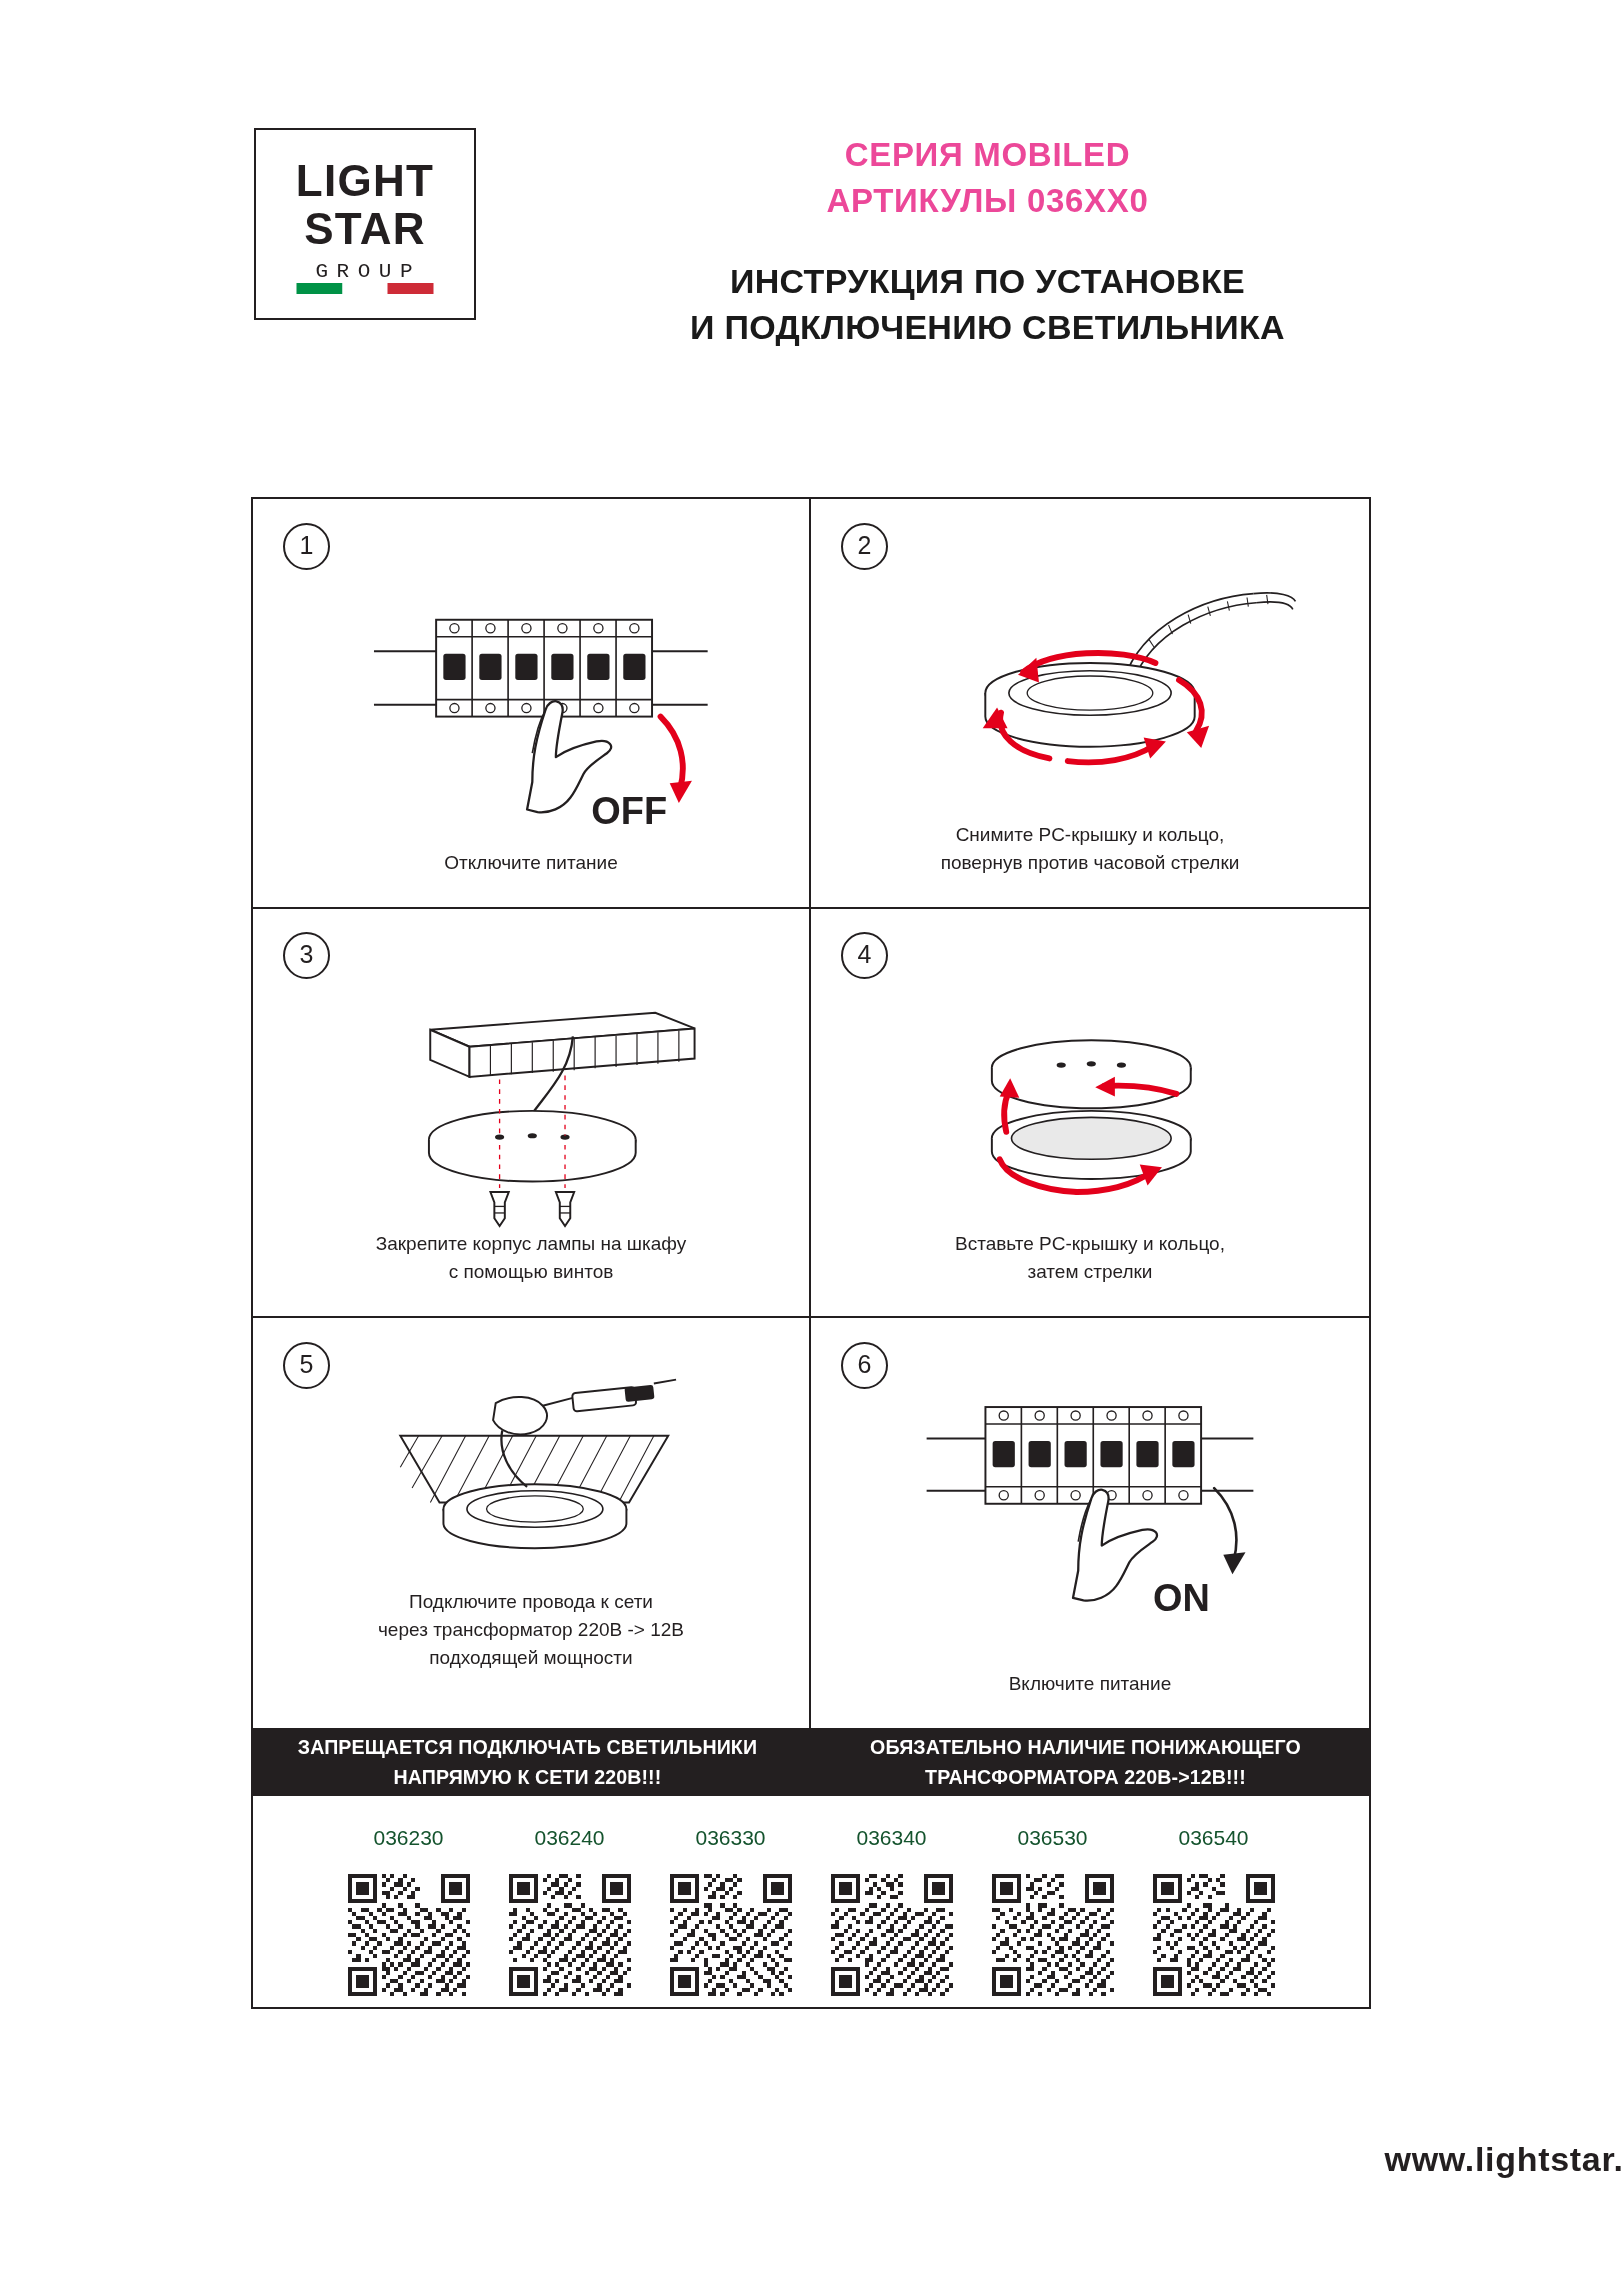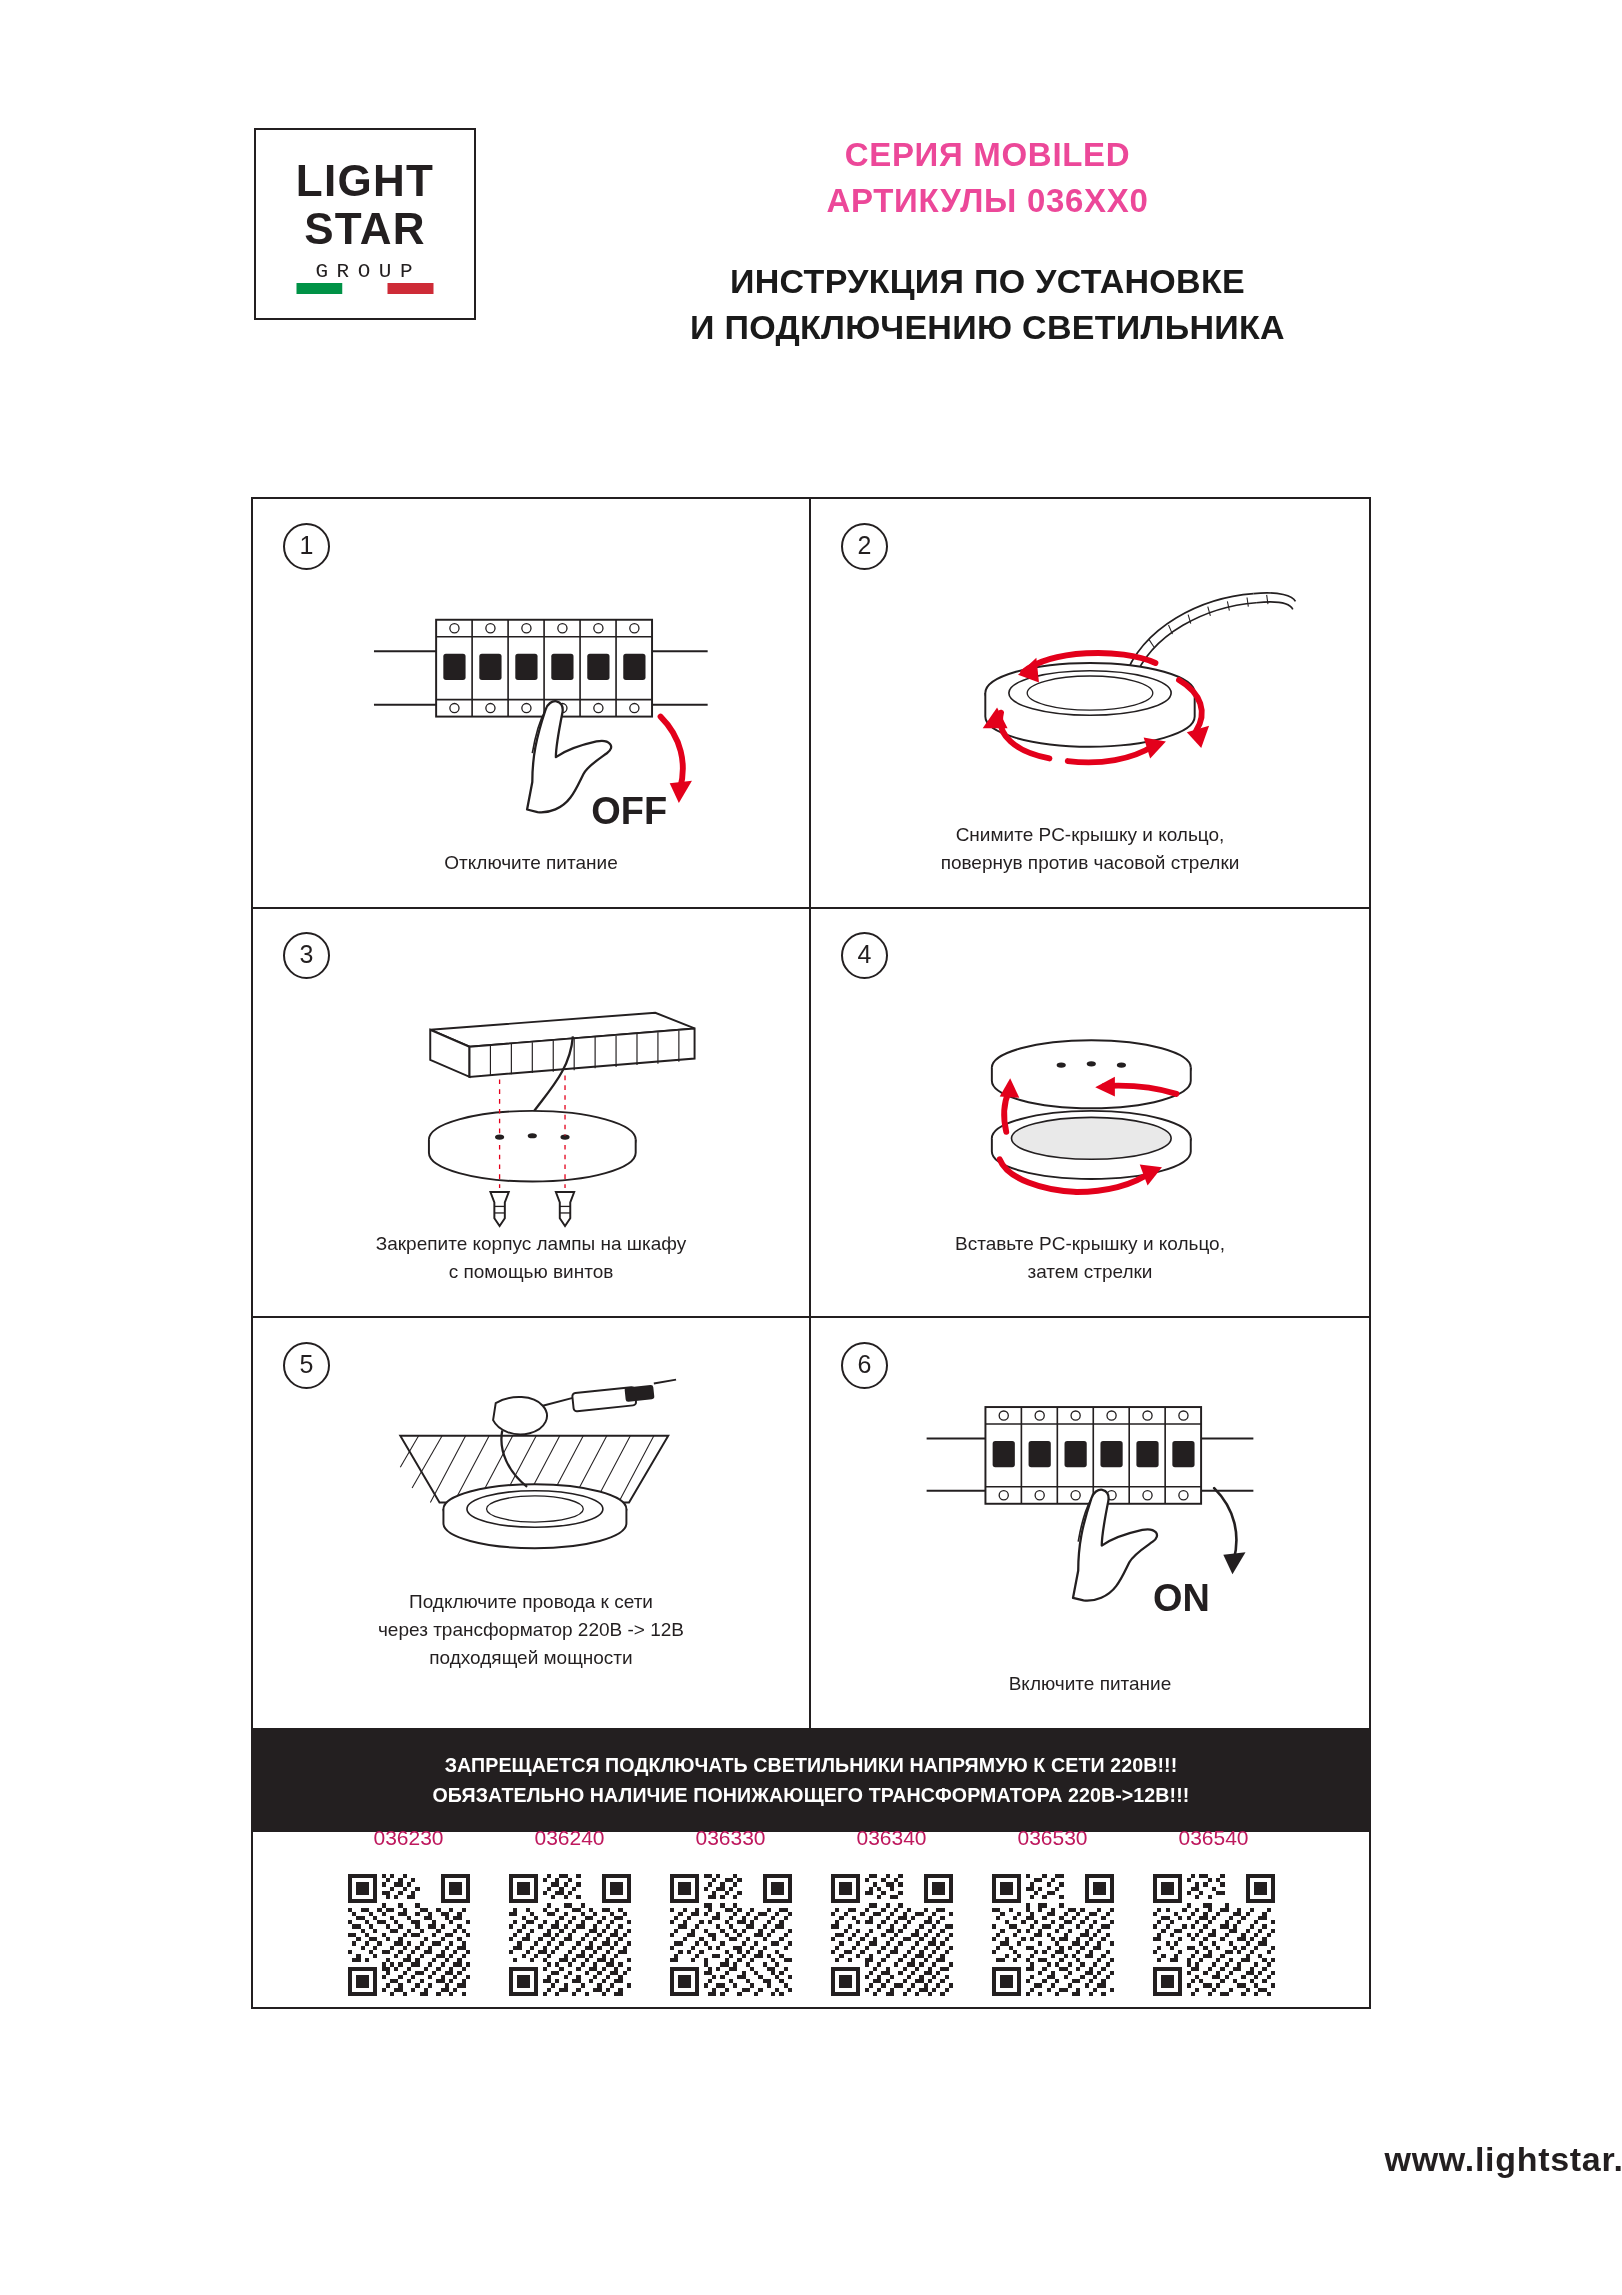--- a/index.html
+++ b/index.html
@@ -162,25 +162,25 @@
     fill: #231f20;
     font-family: "Liberation Sans", sans-serif;
   }
 
   
   .warning {
     position: absolute;
     left: 0;
     top: 1229px;
     width: 100%;
-    height: 104px;
+    height: 68px;
     background: #231f20;
     color: #ffffff;
     display: flex;
-    flex-direction: column;
+    flex-direction: row;
     align-items: center;
     justify-content: center;
     box-sizing: border-box;
   }
   .warning div {
     font-weight: bold;
     font-size: 19.6px;
     line-height: 30px;
     text-align: center;
     letter-spacing: 0.1px;
@@ -199,21 +199,21 @@
     gap: 30px;
     padding-top: 11.8px;
     box-sizing: border-box;
   }
   .qr-item {
     width: 131px;
     text-align: center;
   }
   .qr-code-label {
     font-size: 21px;
-    color: #be185d;
+    color: #14532d;
     margin-bottom: 24px;
     font-family: "Liberation Sans", sans-serif;
   }
   .qr-img {
     width: 122px;
     height: 122px;
     margin: 0 auto;
     background: #fff;
   }
 

